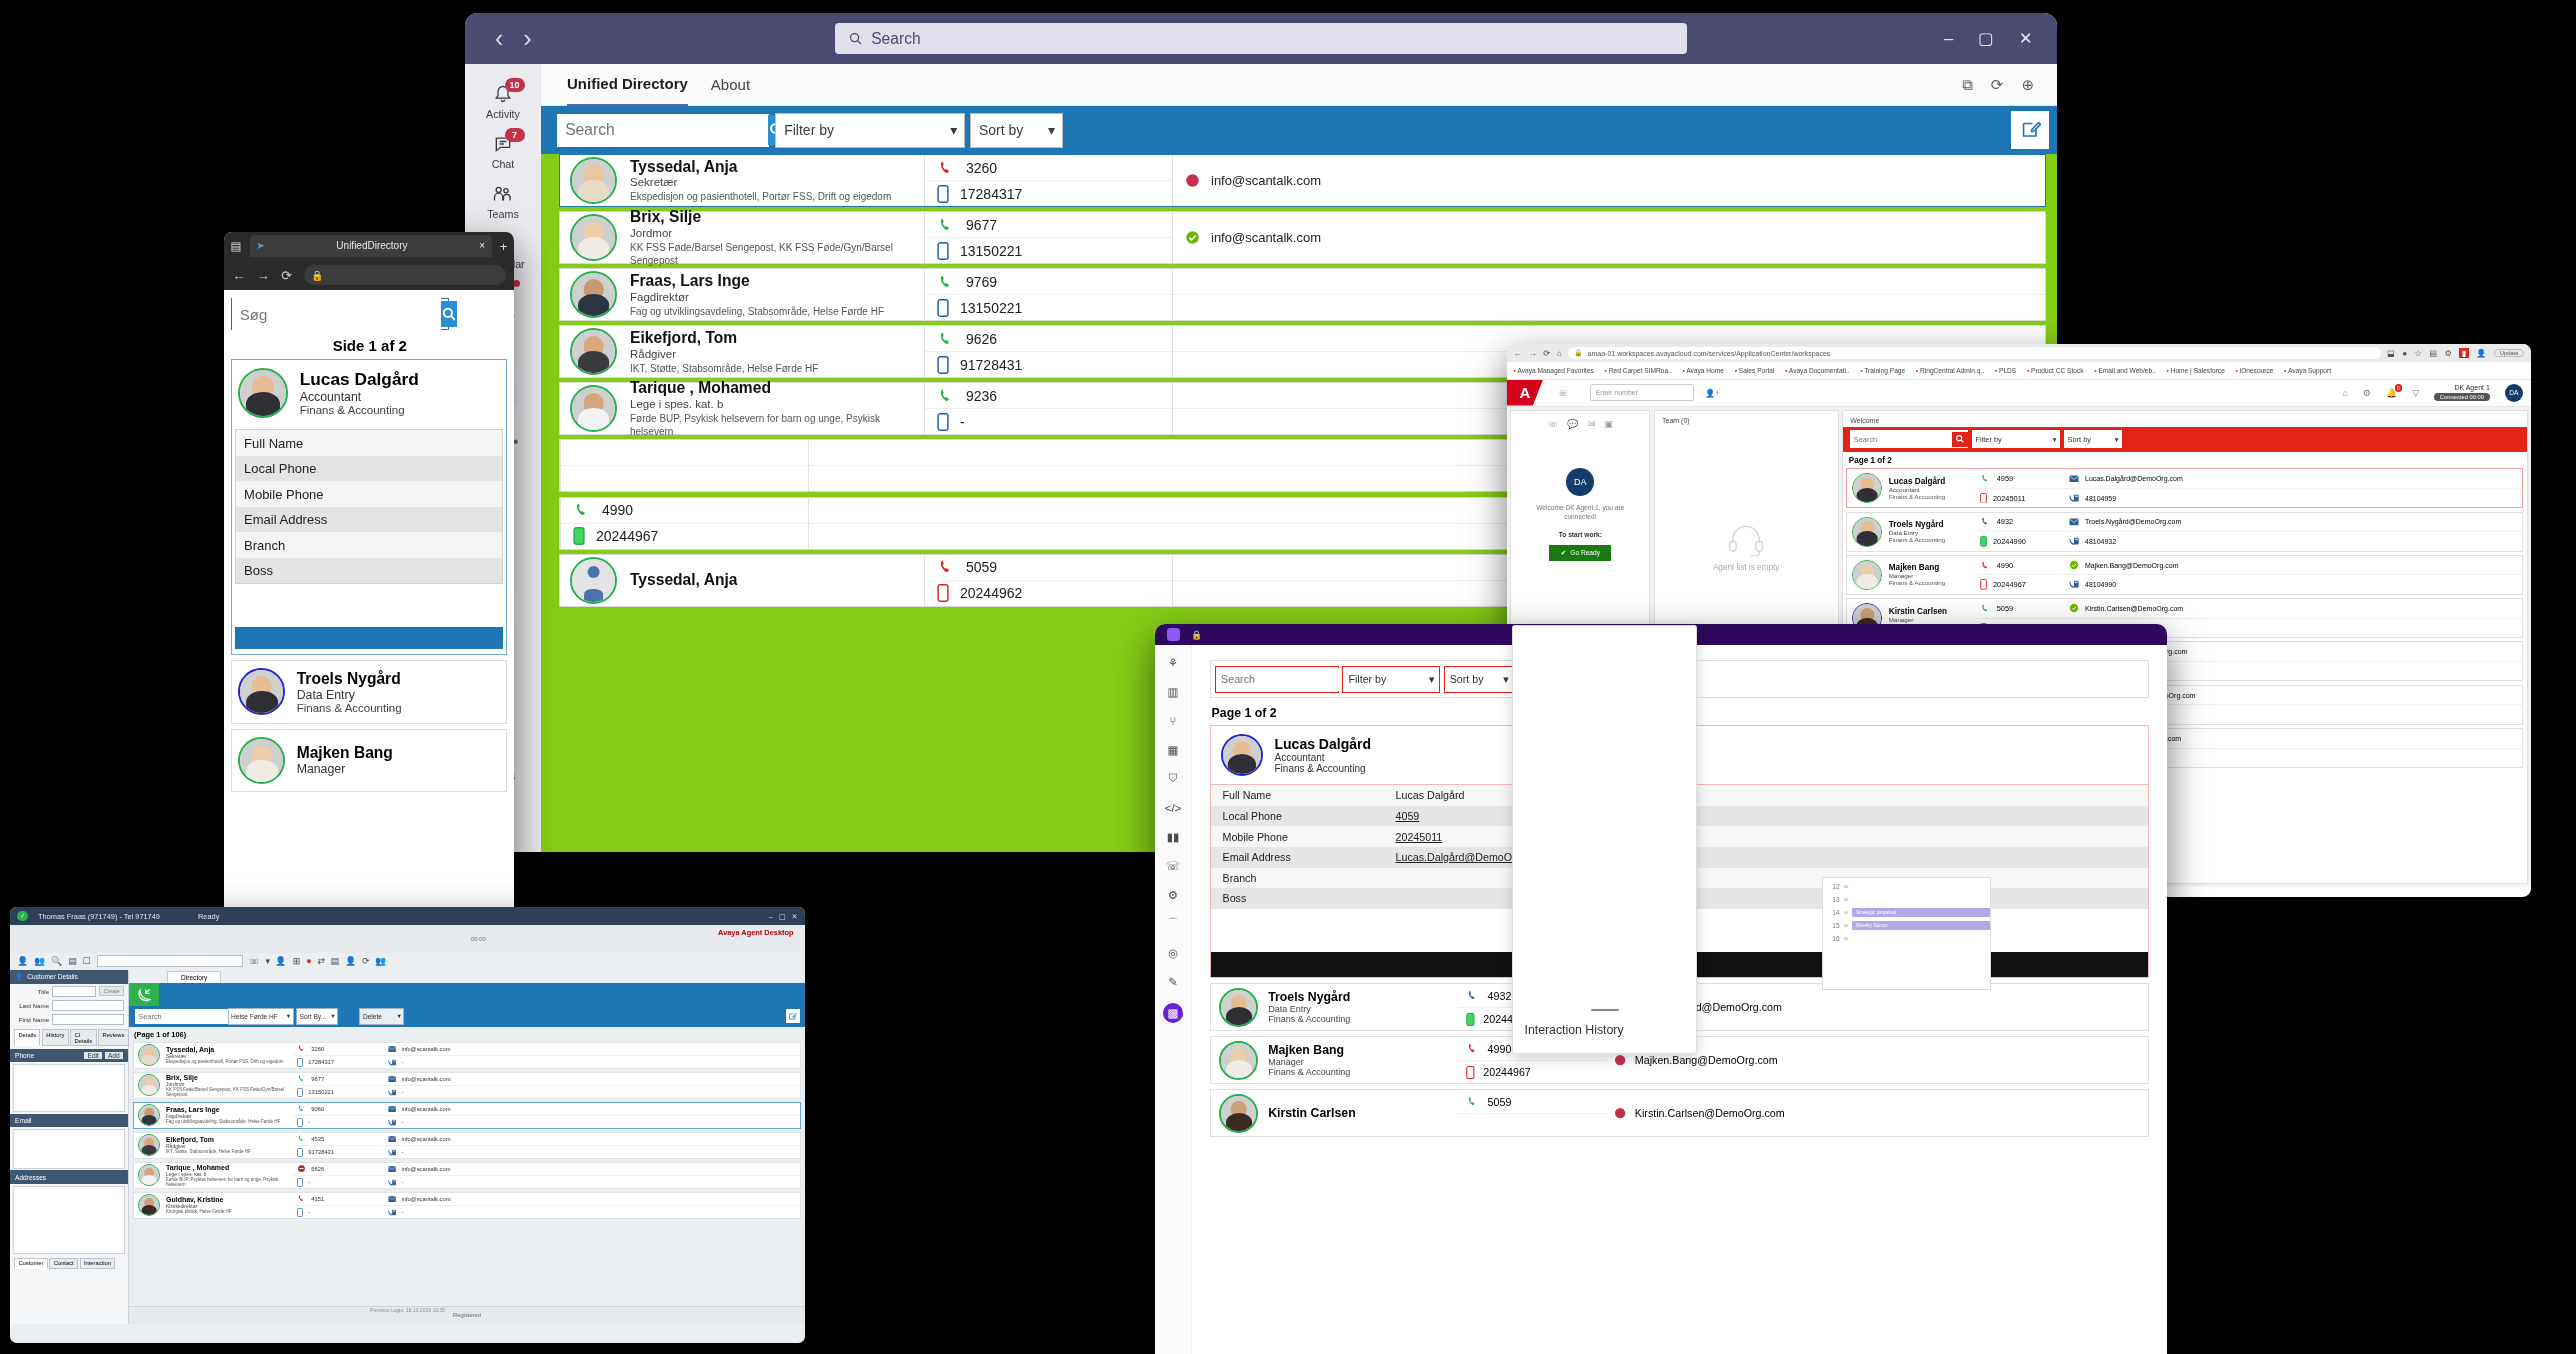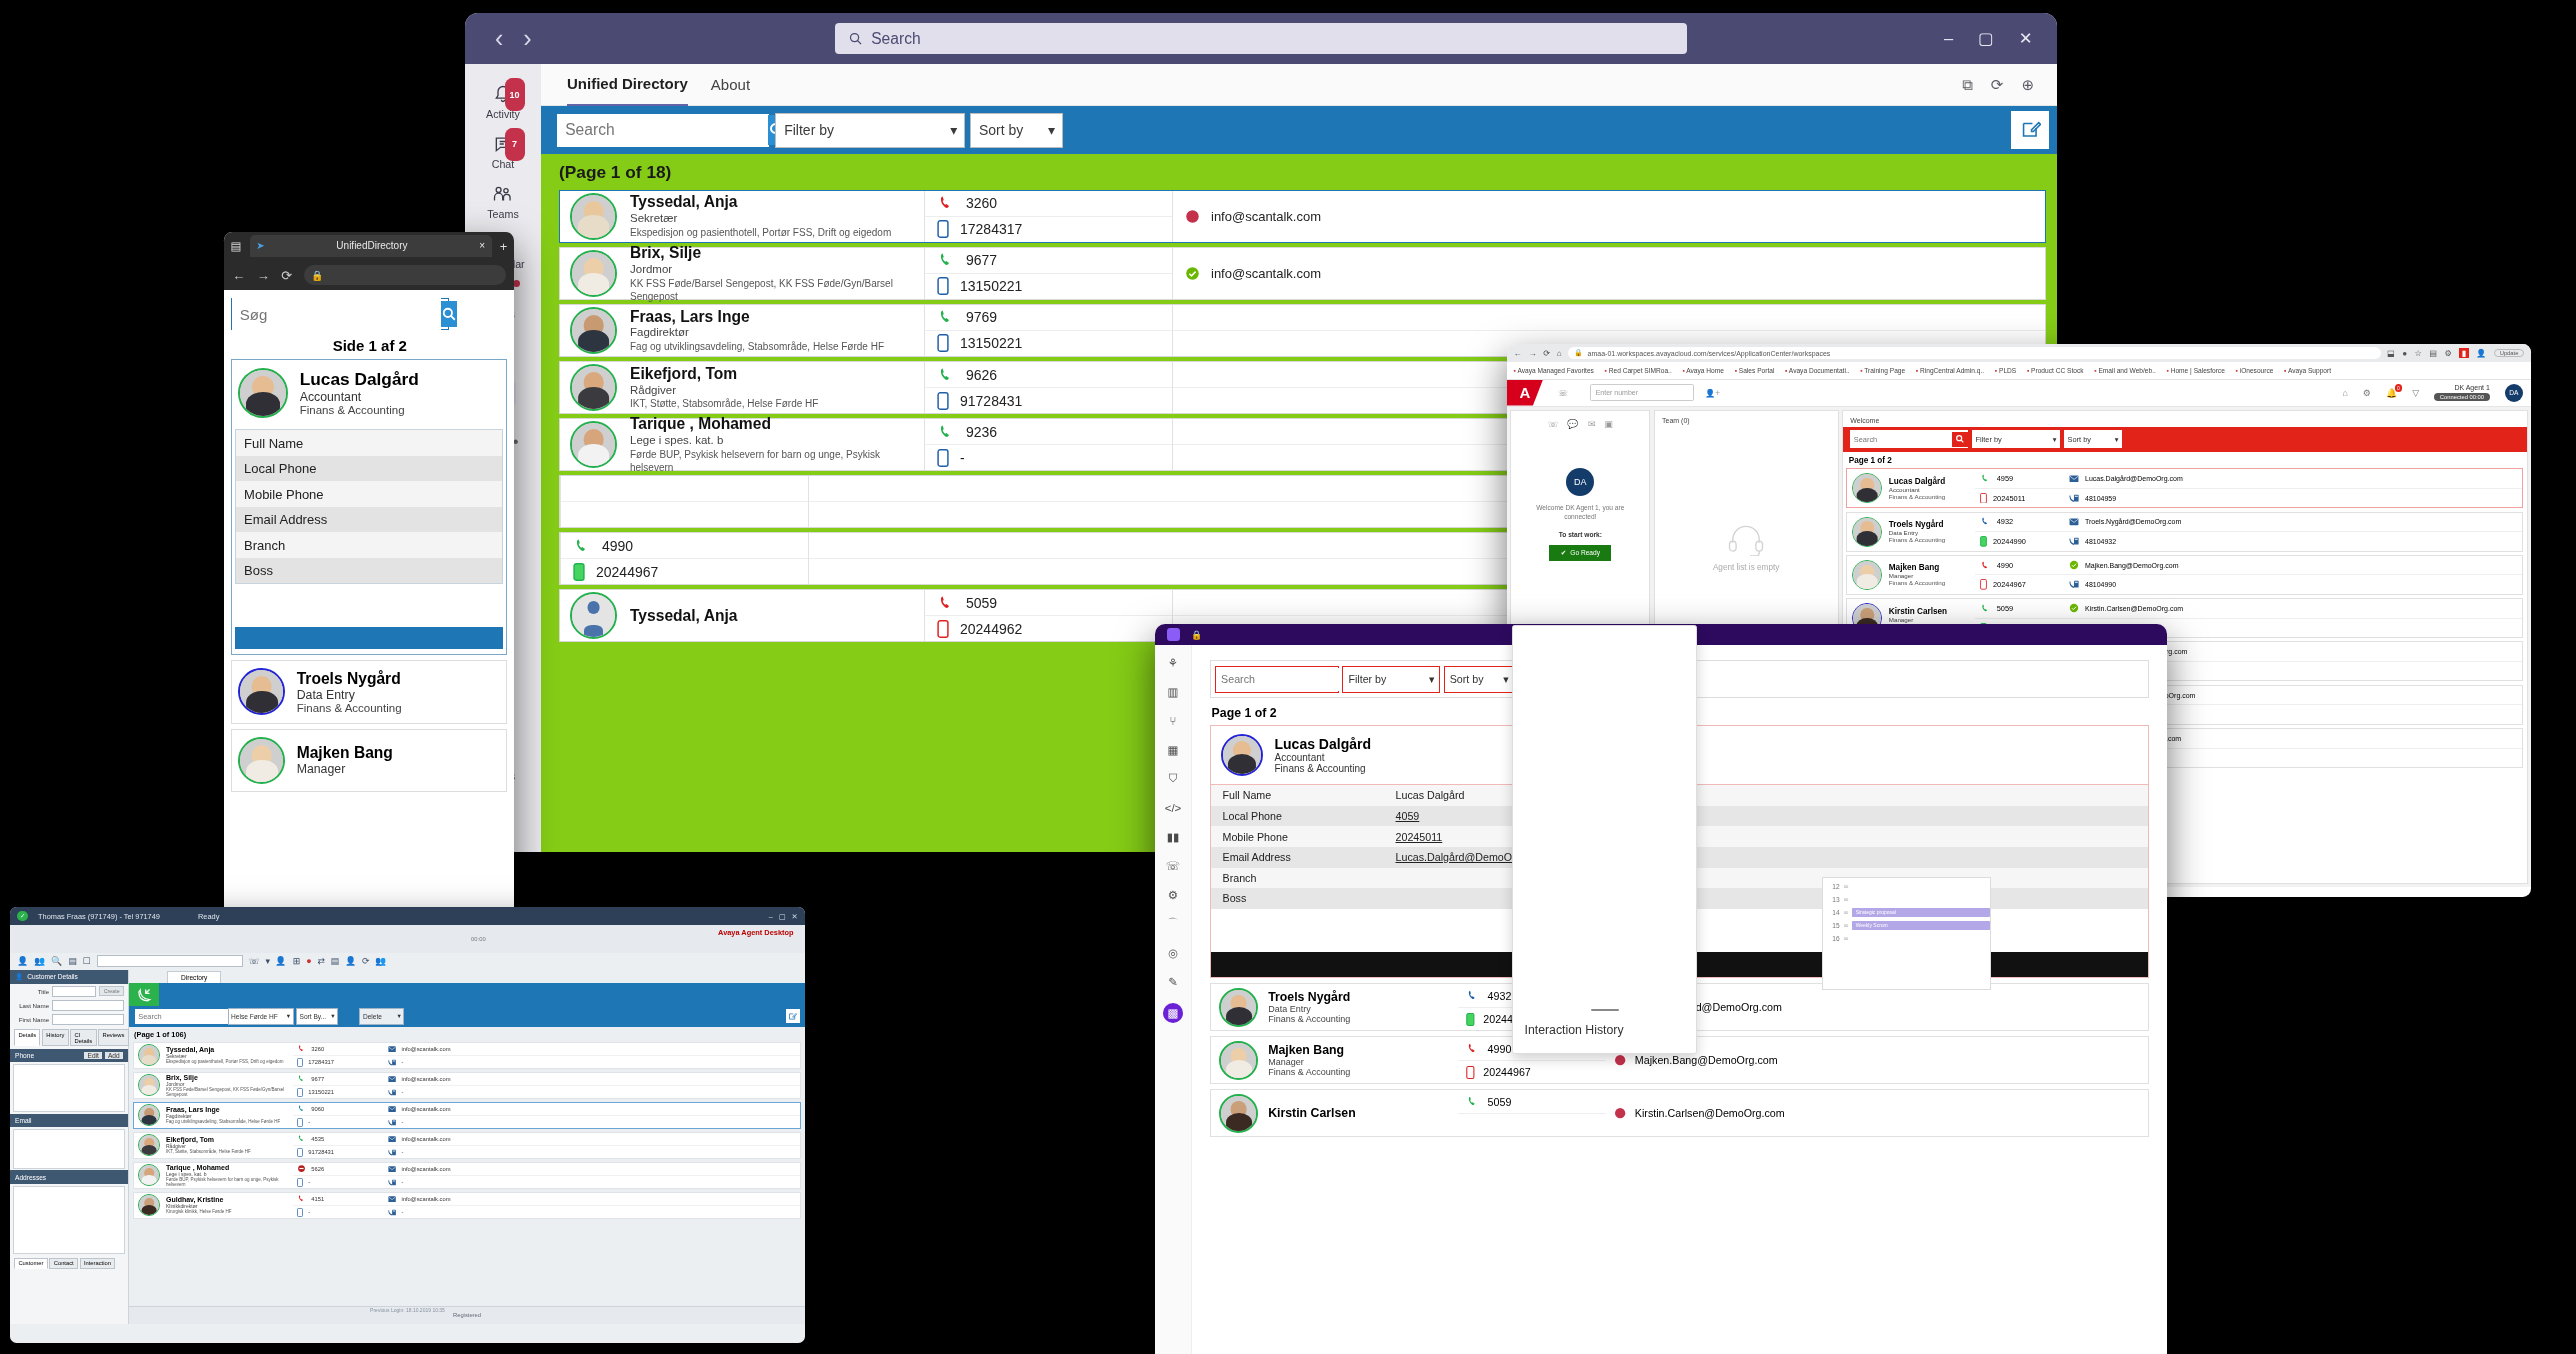--- a/index.html
+++ b/index.html
@@ -28,21 +28,21 @@
         align-items:center;padding-top:11.5px;}
   .railitem{width:66px;padding:7.4px 0 5px;display:flex;flex-direction:column;
         align-items:center;gap:2.5px;position:relative;cursor:pointer;border-radius:4.1px;}
   .railitem .ri{width:26px;height:23px;display:flex;align-items:center;justify-content:center;}
   .railitem .rl{font-size:10.7px;color:#3b3a49;}
   .railitem.sel .rl{color:#5b5fc7;}
   .railitem.sel .ri{background:#dcdcf5;border-radius:3.3px;}
   .railitem.sel:before{content:"";position:absolute;left:-5px;top:5px;width:2.5px;
         height:28px;background:#5b5fc7;border-radius:1.6px;}
   .badge{position:absolute;top:2.5px;right:11.5px;background:#c4314b;color:#fff;
-        font-size:9px;font-weight:bold;border-radius:7.4px;min-width:15px;height:33px;
+        font-size:9px;font-weight:bold;border-radius:7.4px;min-width:15px;height:14px;
         display:flex;align-items:center;justify-content:center;padding:0 2.5px;}
   .dotbadge{position:absolute;top:5px;right:15.6px;width:7.4px;height:7.4px;border-radius:50%;
         background:#c4314b;}
   #teams .content{flex:1;background:#84cc16;display:flex;flex-direction:column;}
   #teams .tabs{height:41px;display:flex;align-items:center;gap:23px;padding:0 26px;
         background:#fafafa;border-bottom:0.8px solid #e6e6e6;position:relative;}
   #teams .tab{font-size:15px;color:#444;cursor:pointer;height:100%;display:flex;
         align-items:center;}
   #teams .tab.active{color:#1f1f1f;font-weight:bold;border-bottom:2.5px solid #6264a7;}
   #teams .tabicons{position:absolute;right:23px;display:flex;gap:18px;color:#5c5c66;font-size:15px;}
@@ -438,21 +438,20 @@
           <span>▾</span>
         </div>
         <div class="composebtn">
           <svg width="21.4" height="21.4" viewBox="0 0 24 24" fill="none" stroke="#1f76b4" stroke-width="1.8">
               <path d="M4 5h10M4 5v14h14v-9"></path>
               <path d="M13 12l8-8 2 2-8 8h-2z"></path>
             </svg>
         </div>
       </div>
 
-      <div class="pagehdr">(Page 1 of 18)</div>
       <div class="list" id="teams-list">
           <div class="crow selrow">
             <div class="cperson">
        <div class="avat">
                 <div class="face f-blonde"></div>
               </div>
        <div>
                 <div class="cname">Tyssedal, Anja</div>
             <div class="ctitle">Sekretær</div>
             <div class="cdept">Ekspedisjon og pasienthotell, Portør FSS, Drift og eigedom</div>

